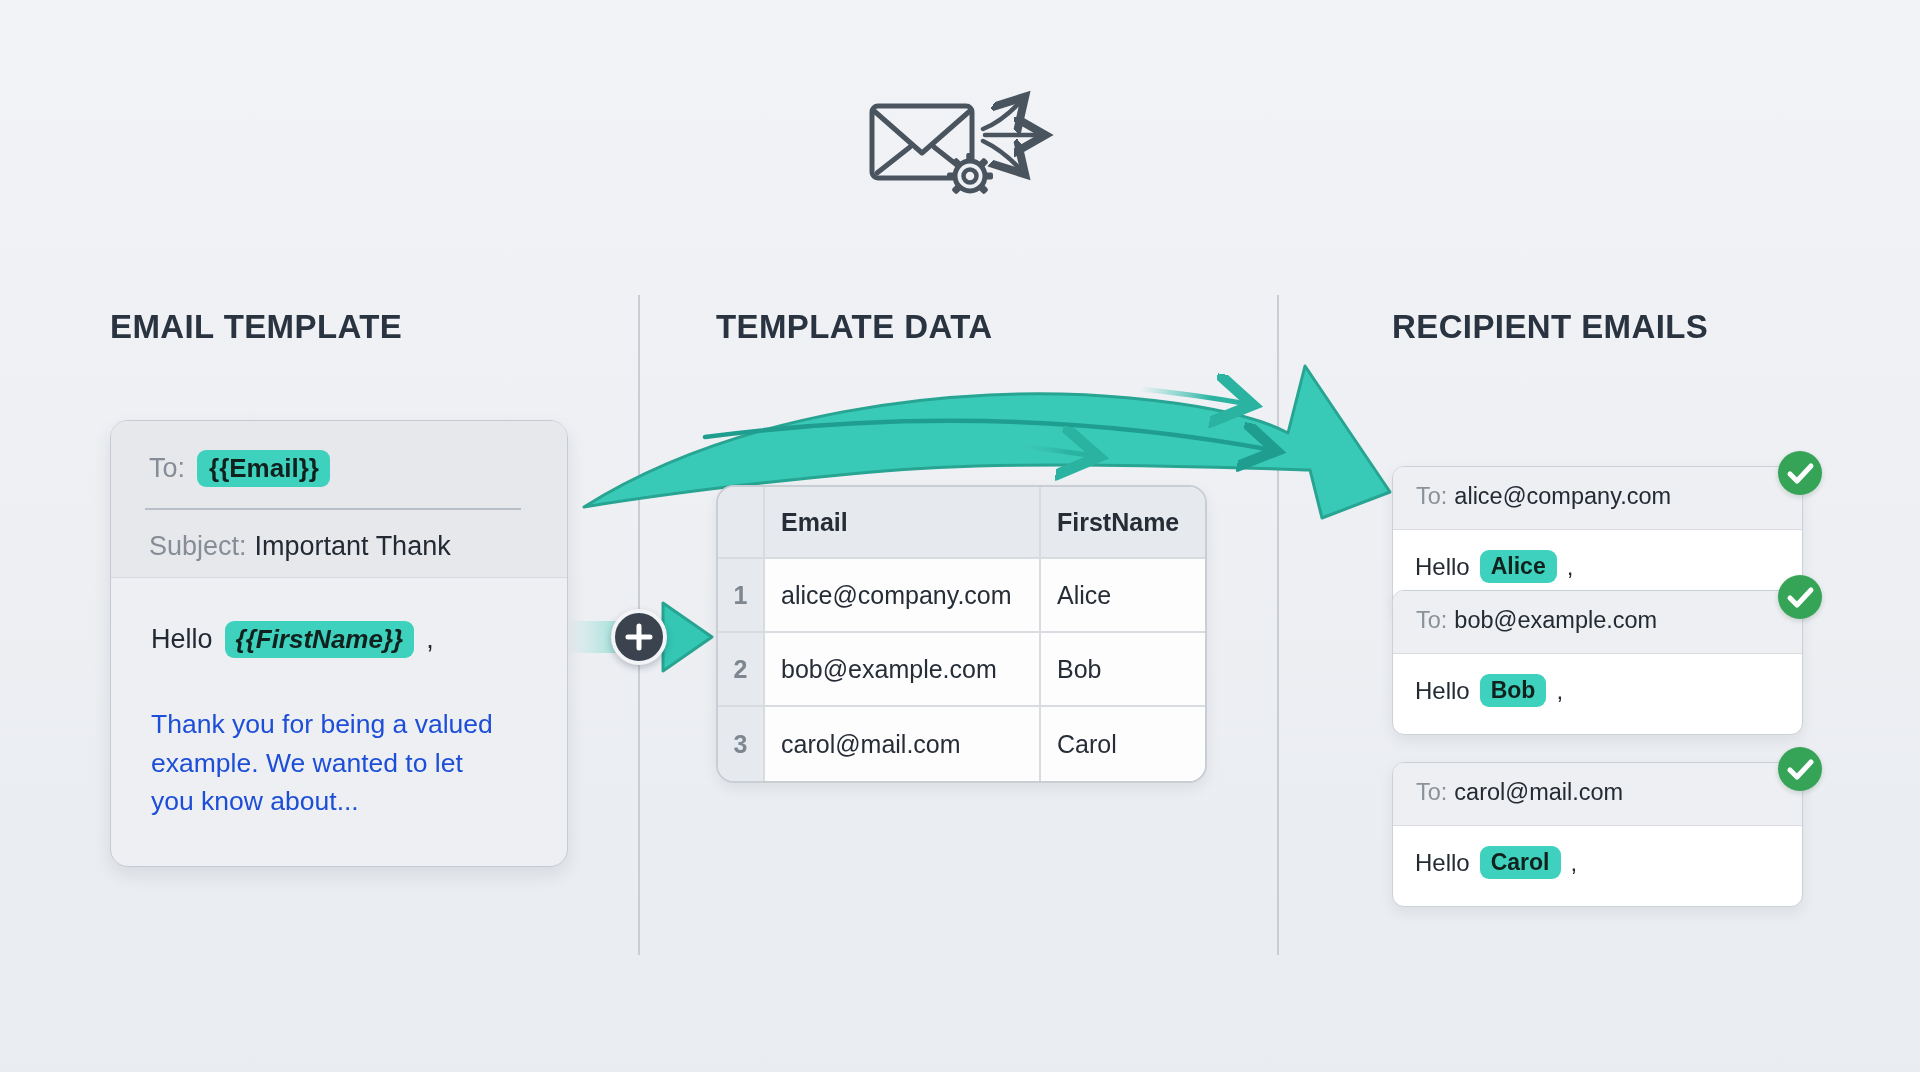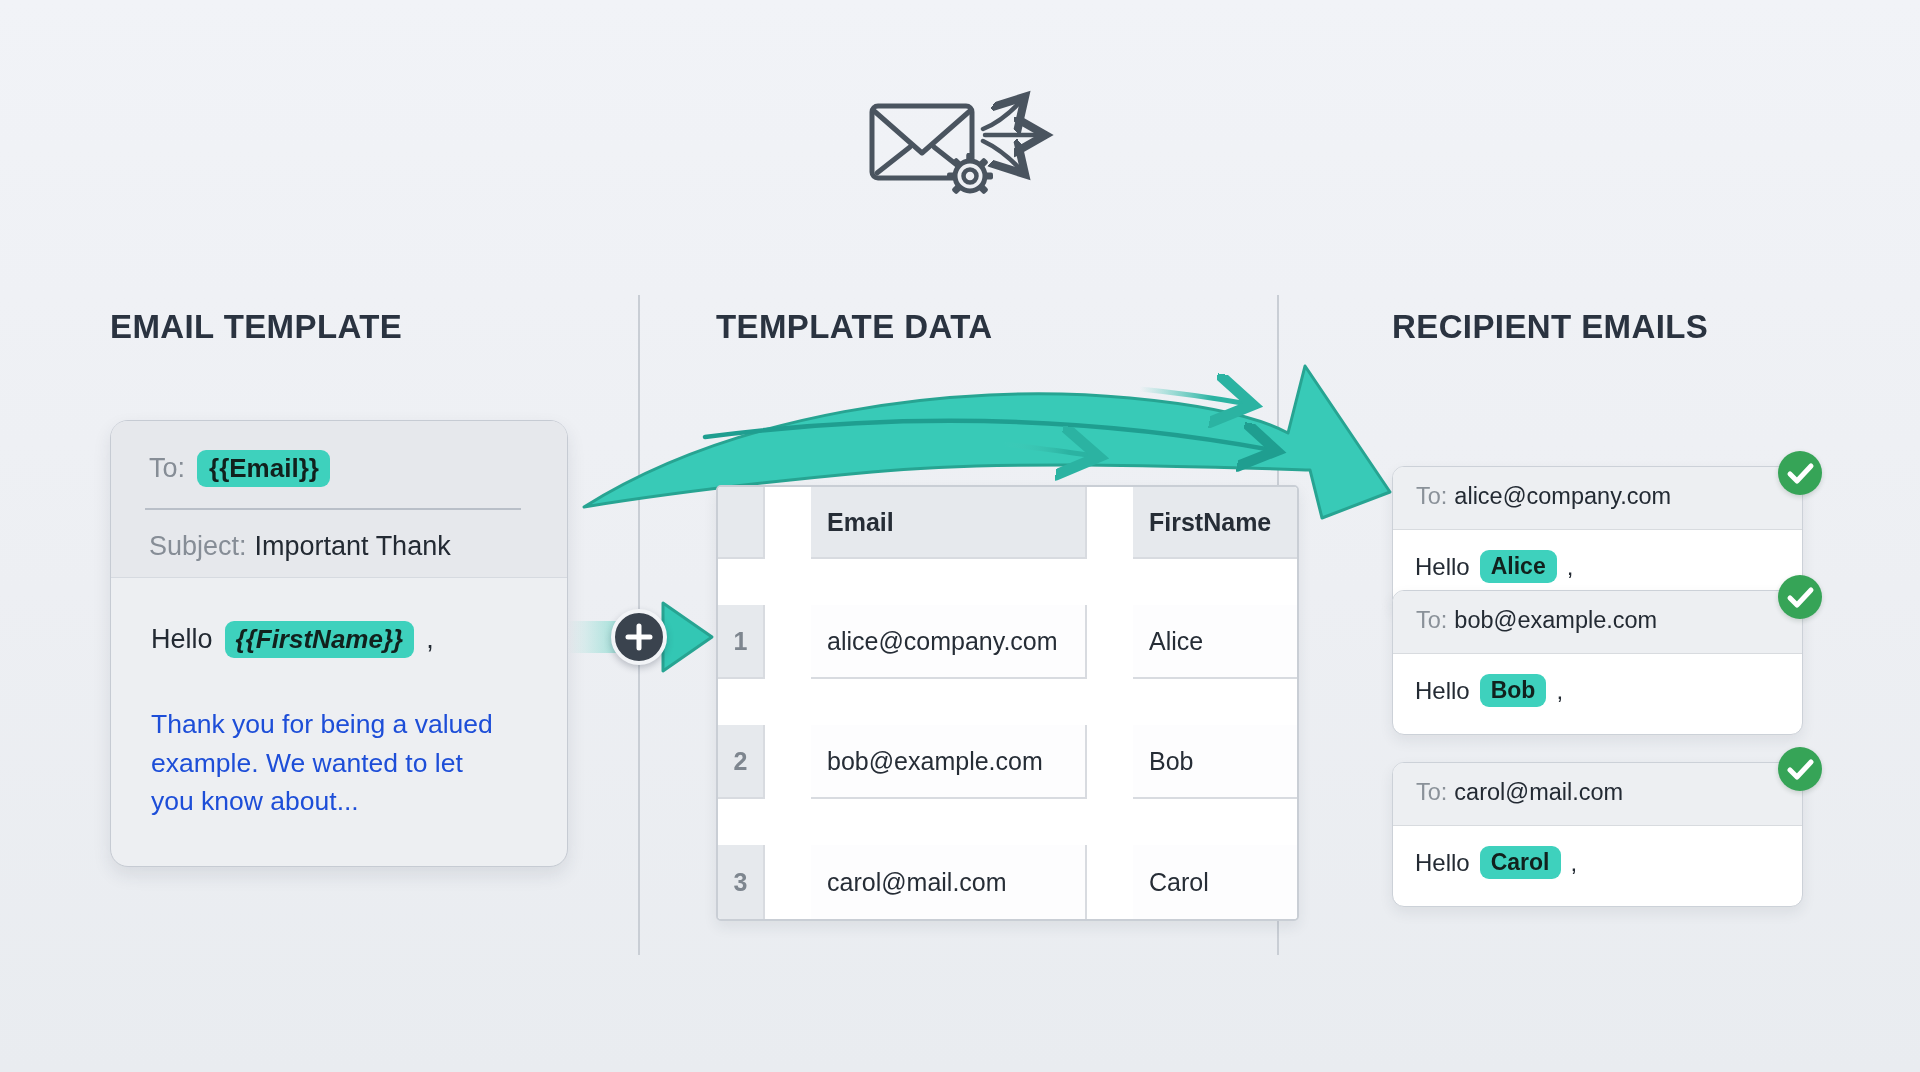--- a/index.html
+++ b/index.html
@@ -55,23 +55,22 @@
   .tc-subj-row .dark { color:#232a33; margin-left:8px; }
   .tc-greet { position:absolute; left:40px; top:200px; display:flex; align-items:center; gap:12px;
     font-size:27px; color:#232a33; }
   .tc-greet .token { font-size:26px;font-style:italic; }
   .tc-para { position:absolute; left:40px; top:284px; font-size:26.5px; line-height:38.5px; color:#1d4ed8; }
 
   
   .data-table {
     position:absolute; left:716px; top:485px; z-index:3;
     display:grid; grid-template-columns:47px 276px 164px; grid-auto-rows:auto;
-    background:#fff; border:2px solid #c9ced5; border-radius:5px; overflow:hidden;
+    background:#fff; border:2px solid #c9ced5; border-radius:18px; overflow:hidden;
     box-shadow:0 6px 14px rgba(40,50,70,.08);
-    gap:46px;
   }
   .data-table .cell {
     display:flex; align-items:center; padding-left:16px; font-size:25px; color:#262d36;
     border-bottom:2px solid #d8dbe0; border-right:2px solid #d8dbe0; background:#fdfdfe;
     height:74px;
   }
   .data-table .cell.last-col { border-right:none; }
   .data-table .cell.last-row { border-bottom:none; }
   .data-table .cell.head { height:72px; background:#e6e9ed; font-weight:700; }
   .data-table .cell.numcol { background:#e6e9ed; color:#7e868f; font-weight:700; justify-content:center; padding-left:0; }

